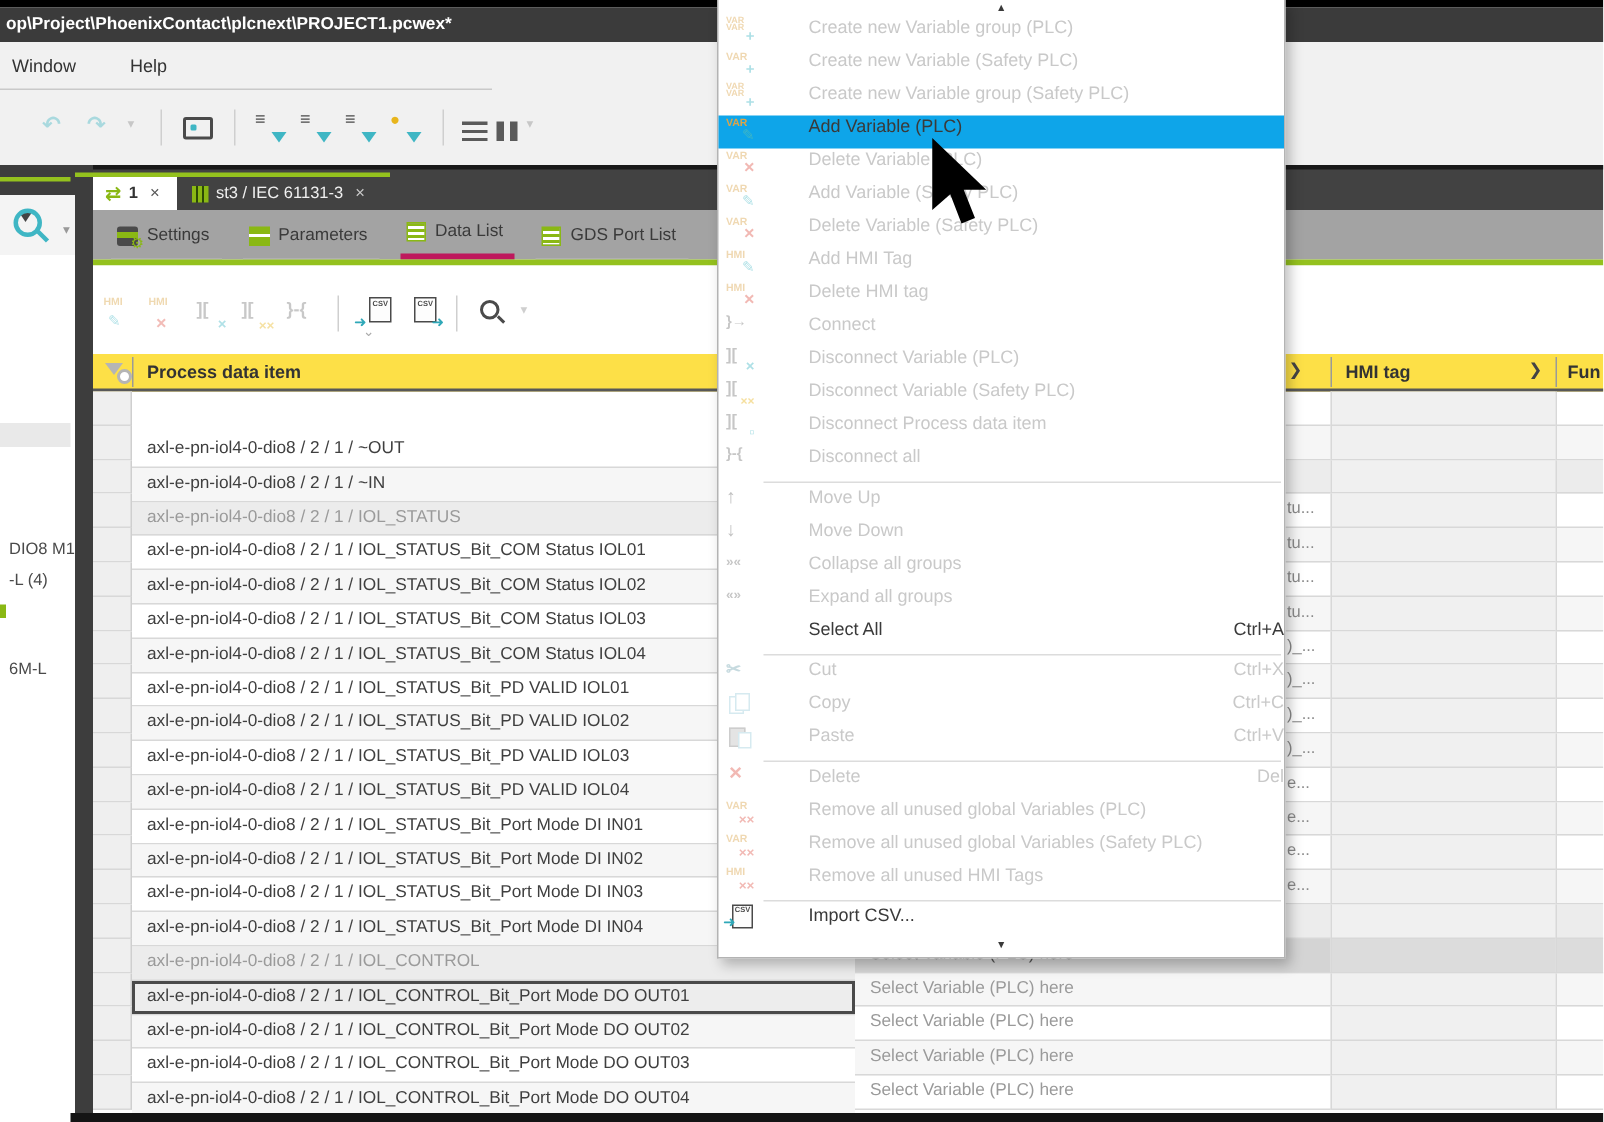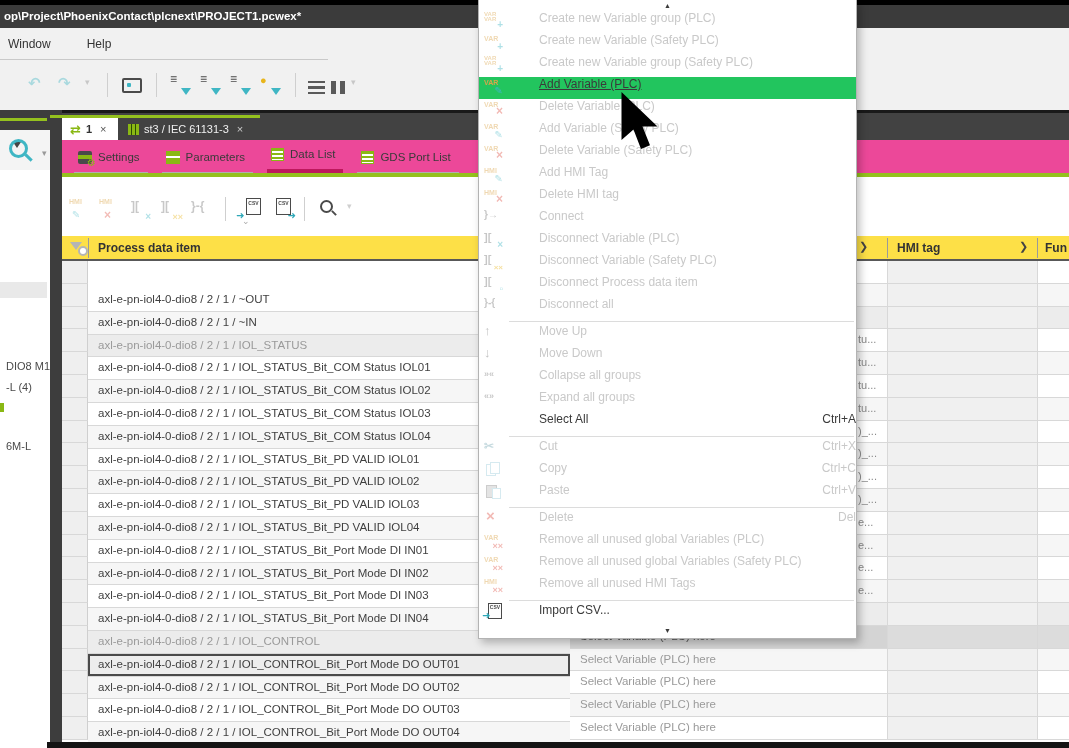--- a/index.html
+++ b/index.html
@@ -70,21 +70,21 @@
   .doc-tab .close{margin-left:8px;font-size:11px;}
   #tab-0{left:62px;width:56px;background:#fff;color:#333;padding-left:8px;box-sizing:border-box;font-weight:bold;}
   #tab-0 .close{color:#555;font-weight:normal;}
   #tab-1{left:122px;width:140px;background:#424242;color:#f0f0f0;padding-left:6px;box-sizing:border-box;}
   #tab-1 .close{color:#c9c9c9;}
   .swap-icon{color:#8ab814;font-weight:bold;font-size:13px;margin-right:5px;}
   .chip-icon{width:11px;height:11px;margin-right:5px;background:
     linear-gradient(to right,#8ab814 0 3px,#2c4a05 3px 4px,#8ab814 4px 7px,#2c4a05 7px 8px,#8ab814 8px 11px);}
 
   
-  #subtabbar{left:62px;top:140px;width:1007px;height:33px;background:#ec4899;display:flex;align-items:flex-end;padding-left:12px;box-sizing:border-box;}
+  #subtabbar{left:62px;top:140px;width:1007px;height:33px;background:#a3a3a3;display:flex;align-items:flex-end;padding-left:12px;box-sizing:border-box;}
   .subtab{display:flex;align-items:center;height:26px;margin-right:14px;padding:0 8px 2px 4px;border-bottom:1px solid #b0b0b0;color:#3a3a3a;font-size:11.5px;}
   .subtab.active{border-bottom:4px solid #be185d;}
   .stic{width:14px;height:13px;margin-right:6px;position:relative;display:inline-block;}
   .ic-settings-icon{background:linear-gradient(#4a4a4a 0 4px,#8ab814 4px 8px,#4a4a4a 8px 12px);border-radius:2px;}
   .ic-settings-icon::after{content:"⚙";position:absolute;right:-4px;bottom:-4px;font-size:10px;color:#8ab814;}
   .ic-parameters-icon{background:linear-gradient(#8ab814 0 5px,#fff 5px 7px,#8ab814 7px 12px);}
   .ic-list-icon{border:1px solid #8ab814;background:
     repeating-linear-gradient(to bottom,#8ab814 0 2px,#fff 2px 4px);width:11px;height:11px;}
   #green-line{left:62px;top:173px;width:1007px;height:4px;background:#94c11e;}
 
@@ -117,21 +117,21 @@
   .placeholder{color:#9a9a9a;}
   .trow.shade-selected .placeholder{color:#555;}
   .var-frag{position:absolute;left:288px;top:4px;color:#8a8a8a;font-size:11px;}
 
   
   #context-menu{left:478px;top:0;width:379px;background:#fff;border:1px solid #b3b3b3;border-top:none;
     box-shadow:3px 4px 8px rgba(0,0,0,.25);box-sizing:border-box;padding-bottom:2px;}
   .cm-scroll{height:11px;text-align:center;font-size:7px;color:#3a3a3a;line-height:11px;}
   .cm-item{position:relative;height:22px;display:flex;align-items:flex-start;padding-left:5px;font-size:12px;color:#c9c9c9;gap:28px;}
   .cm-item.enabled{color:#3a3a3a;}
-  .cm-item.highlighted{background:#22c55e;text-decoration:underline;}
+  .cm-item.highlighted{background:#0ea5e9;}
   .cm-label{flex:1;}
   .cm-shortcut{}
   .cm-sep{height:1px;background:#dcdcdc;margin:2px 2px 2px 30px;}
   .mic{position:relative;width:18px;height:16px;flex:0 0 18px;margin-right:9px;opacity:.42;}
   .cm-item.enabled .mic{opacity:1;}
   .mic::before{position:absolute;left:0;top:2px;font:bold 7px "Liberation Sans",sans-serif;color:#dba44a;}
   .mic::after{position:absolute;right:-1px;bottom:-3px;font-size:10px;font-weight:bold;}
   .mi-var-group-add::before,.mi-var-group-add-safety::before{content:"VAR\A VAR";white-space:pre;font-size:6px;line-height:5px;top:1px;}
   .mi-var-group-add::after,.mi-var-add-safety::after,.mi-var-group-add-safety::after{content:"+";color:#3fb6c4;}
   .mi-var-add-safety::before,.mi-var-add::before,.mi-var-delete::before,.mi-var-delete-safety::before,.mi-var-remove-all::before{content:"VAR";}

